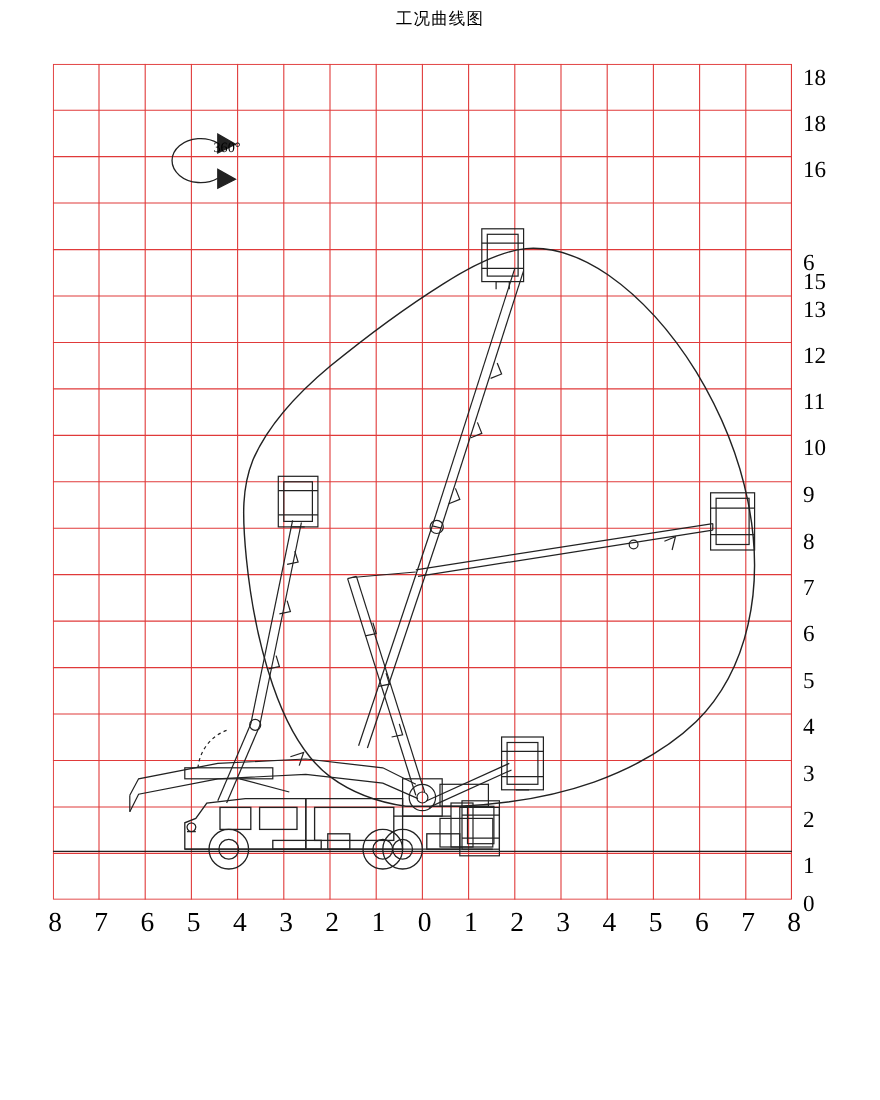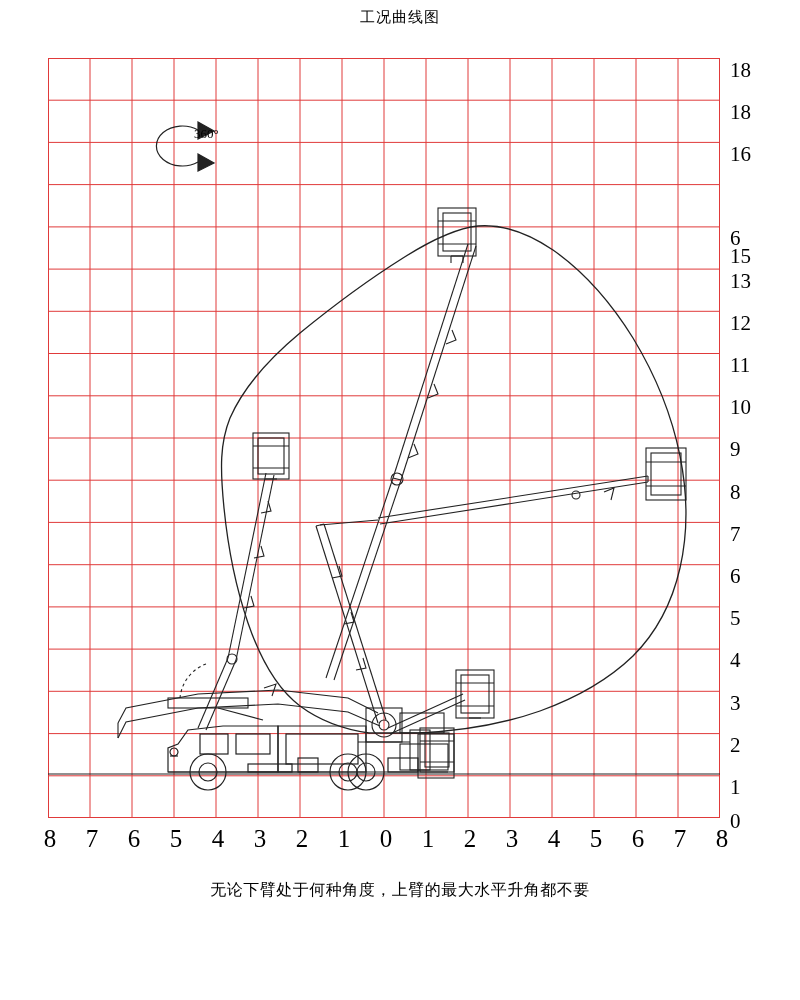--- a/index.html
+++ b/index.html
@@ -318,15 +318,14 @@
     <div class="tick" style="left:397px;">1</div>
     <div class="tick" style="left:439px;">2</div>
     <div class="tick" style="left:481px;">3</div>
     <div class="tick" style="left:523px;">4</div>
     <div class="tick" style="left:565px;">5</div>
     <div class="tick" style="left:607px;">6</div>
     <div class="tick" style="left:649px;">7</div>
     <div class="tick" style="left:691px;">8</div>
   </div>
 
-  <div class="caption caption1">无论下臂处于何种角度，上臂的最大水平升角都不要</div>
 
 </div>
 
 </body></html>

